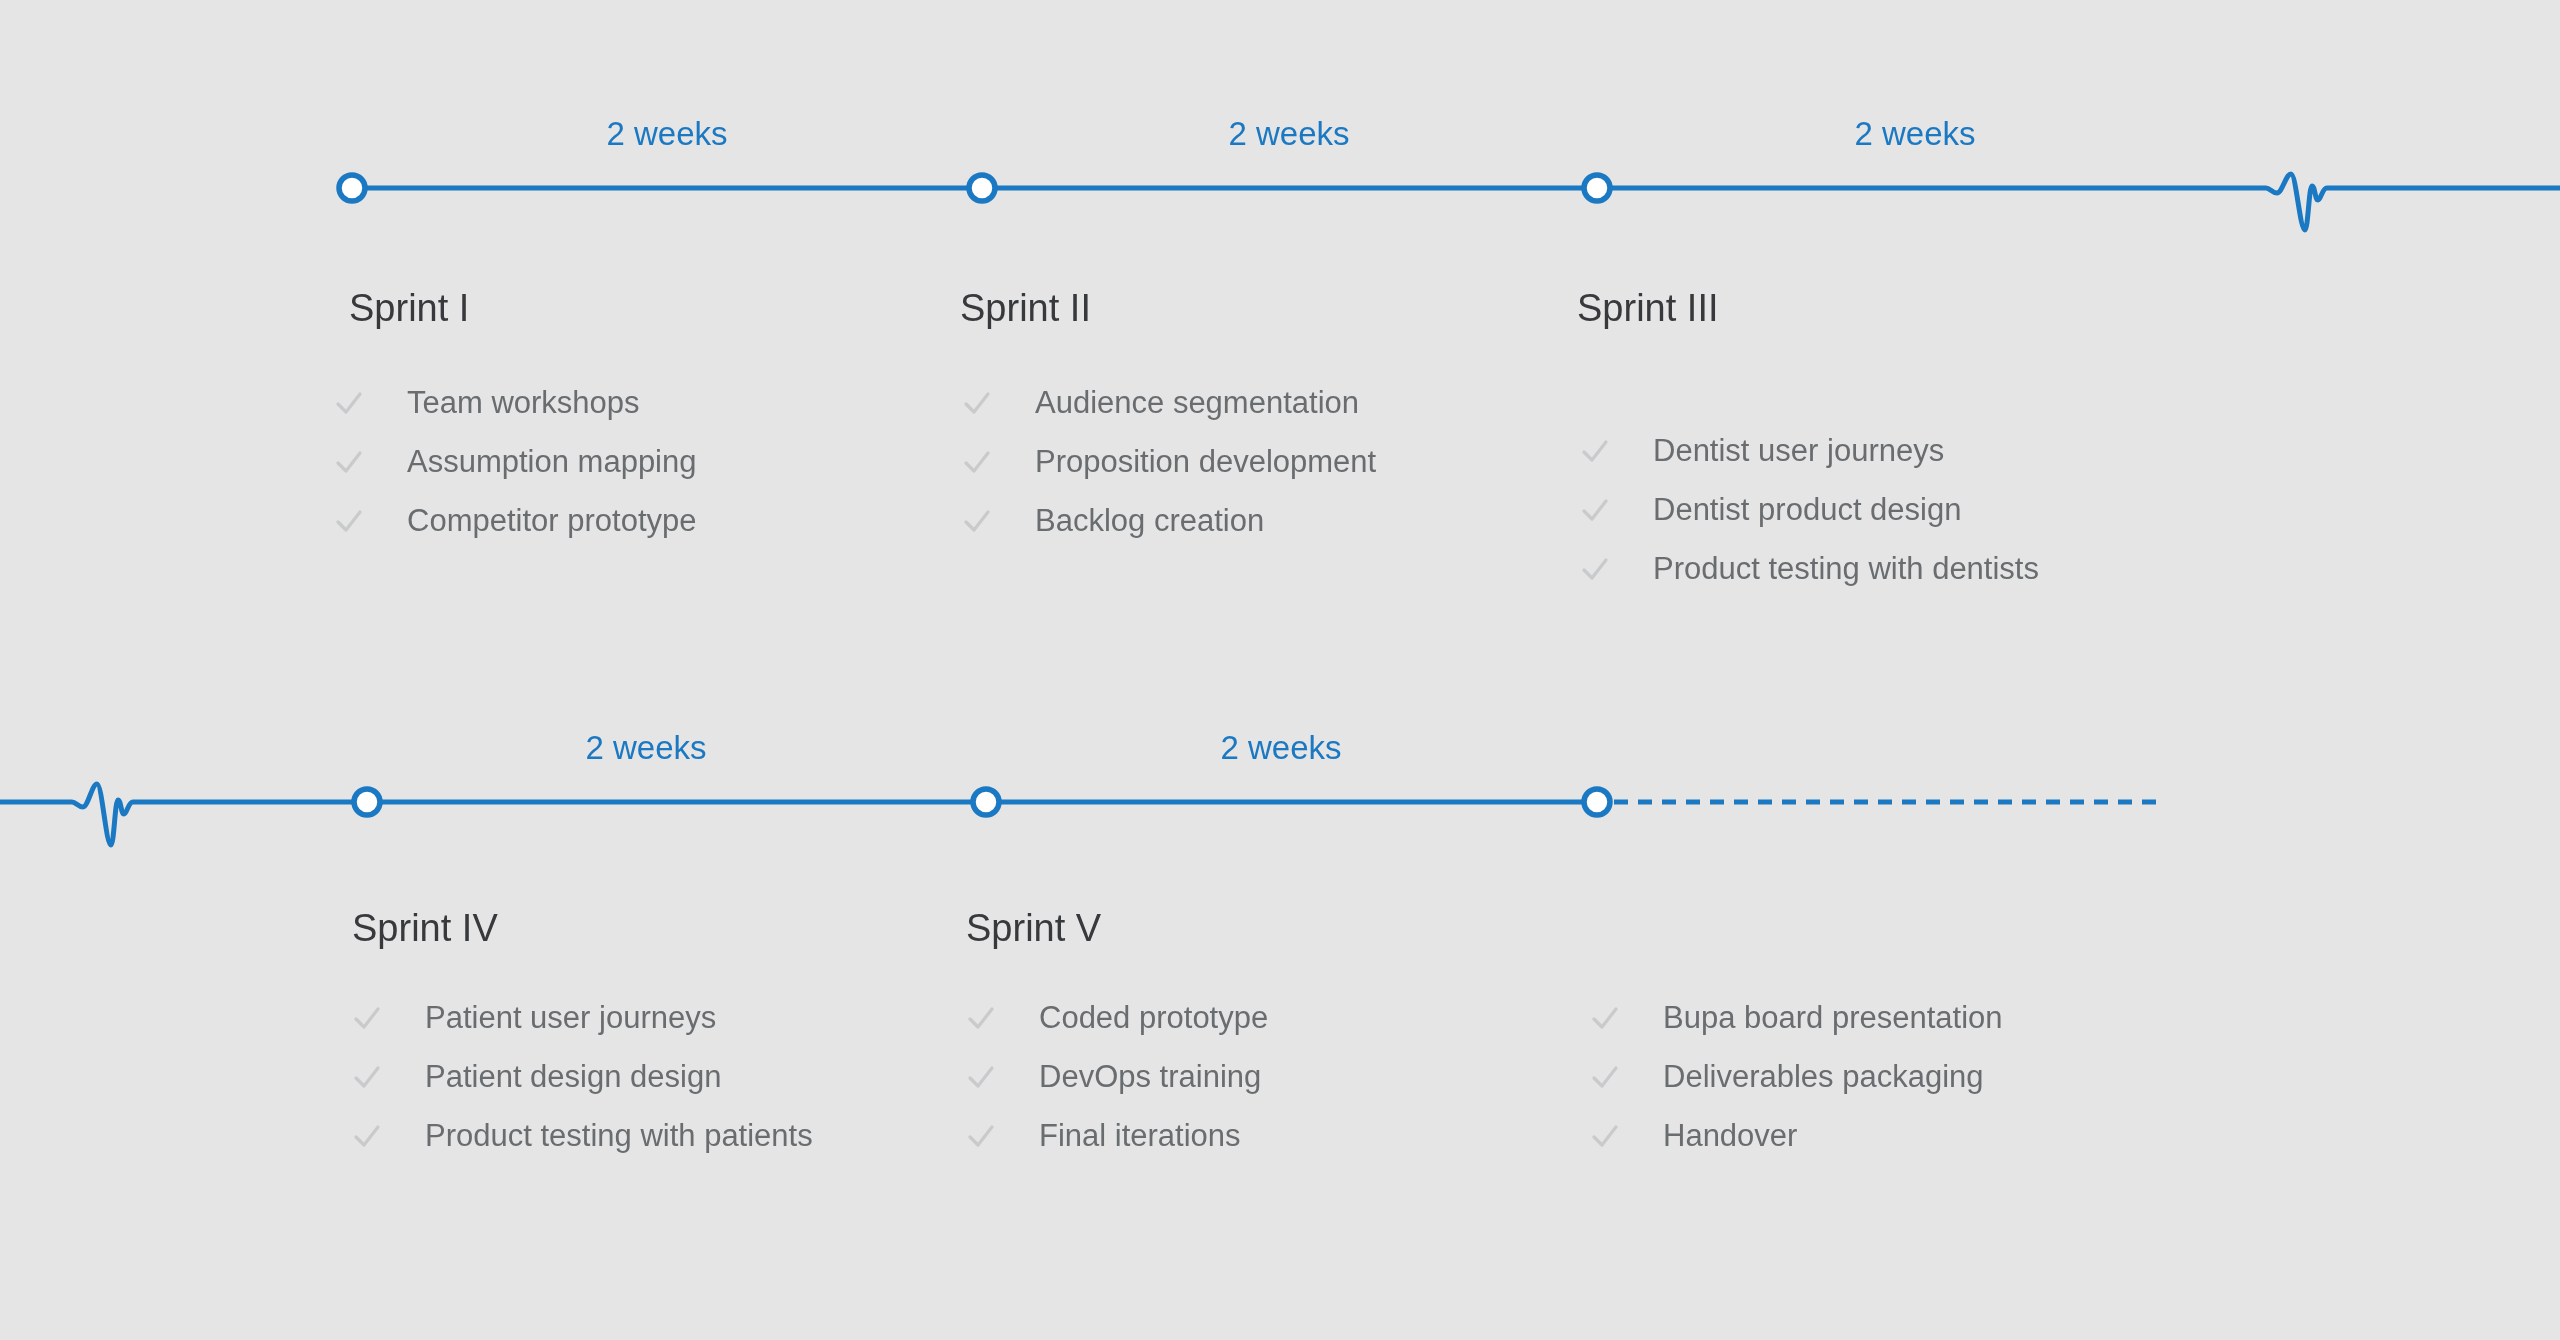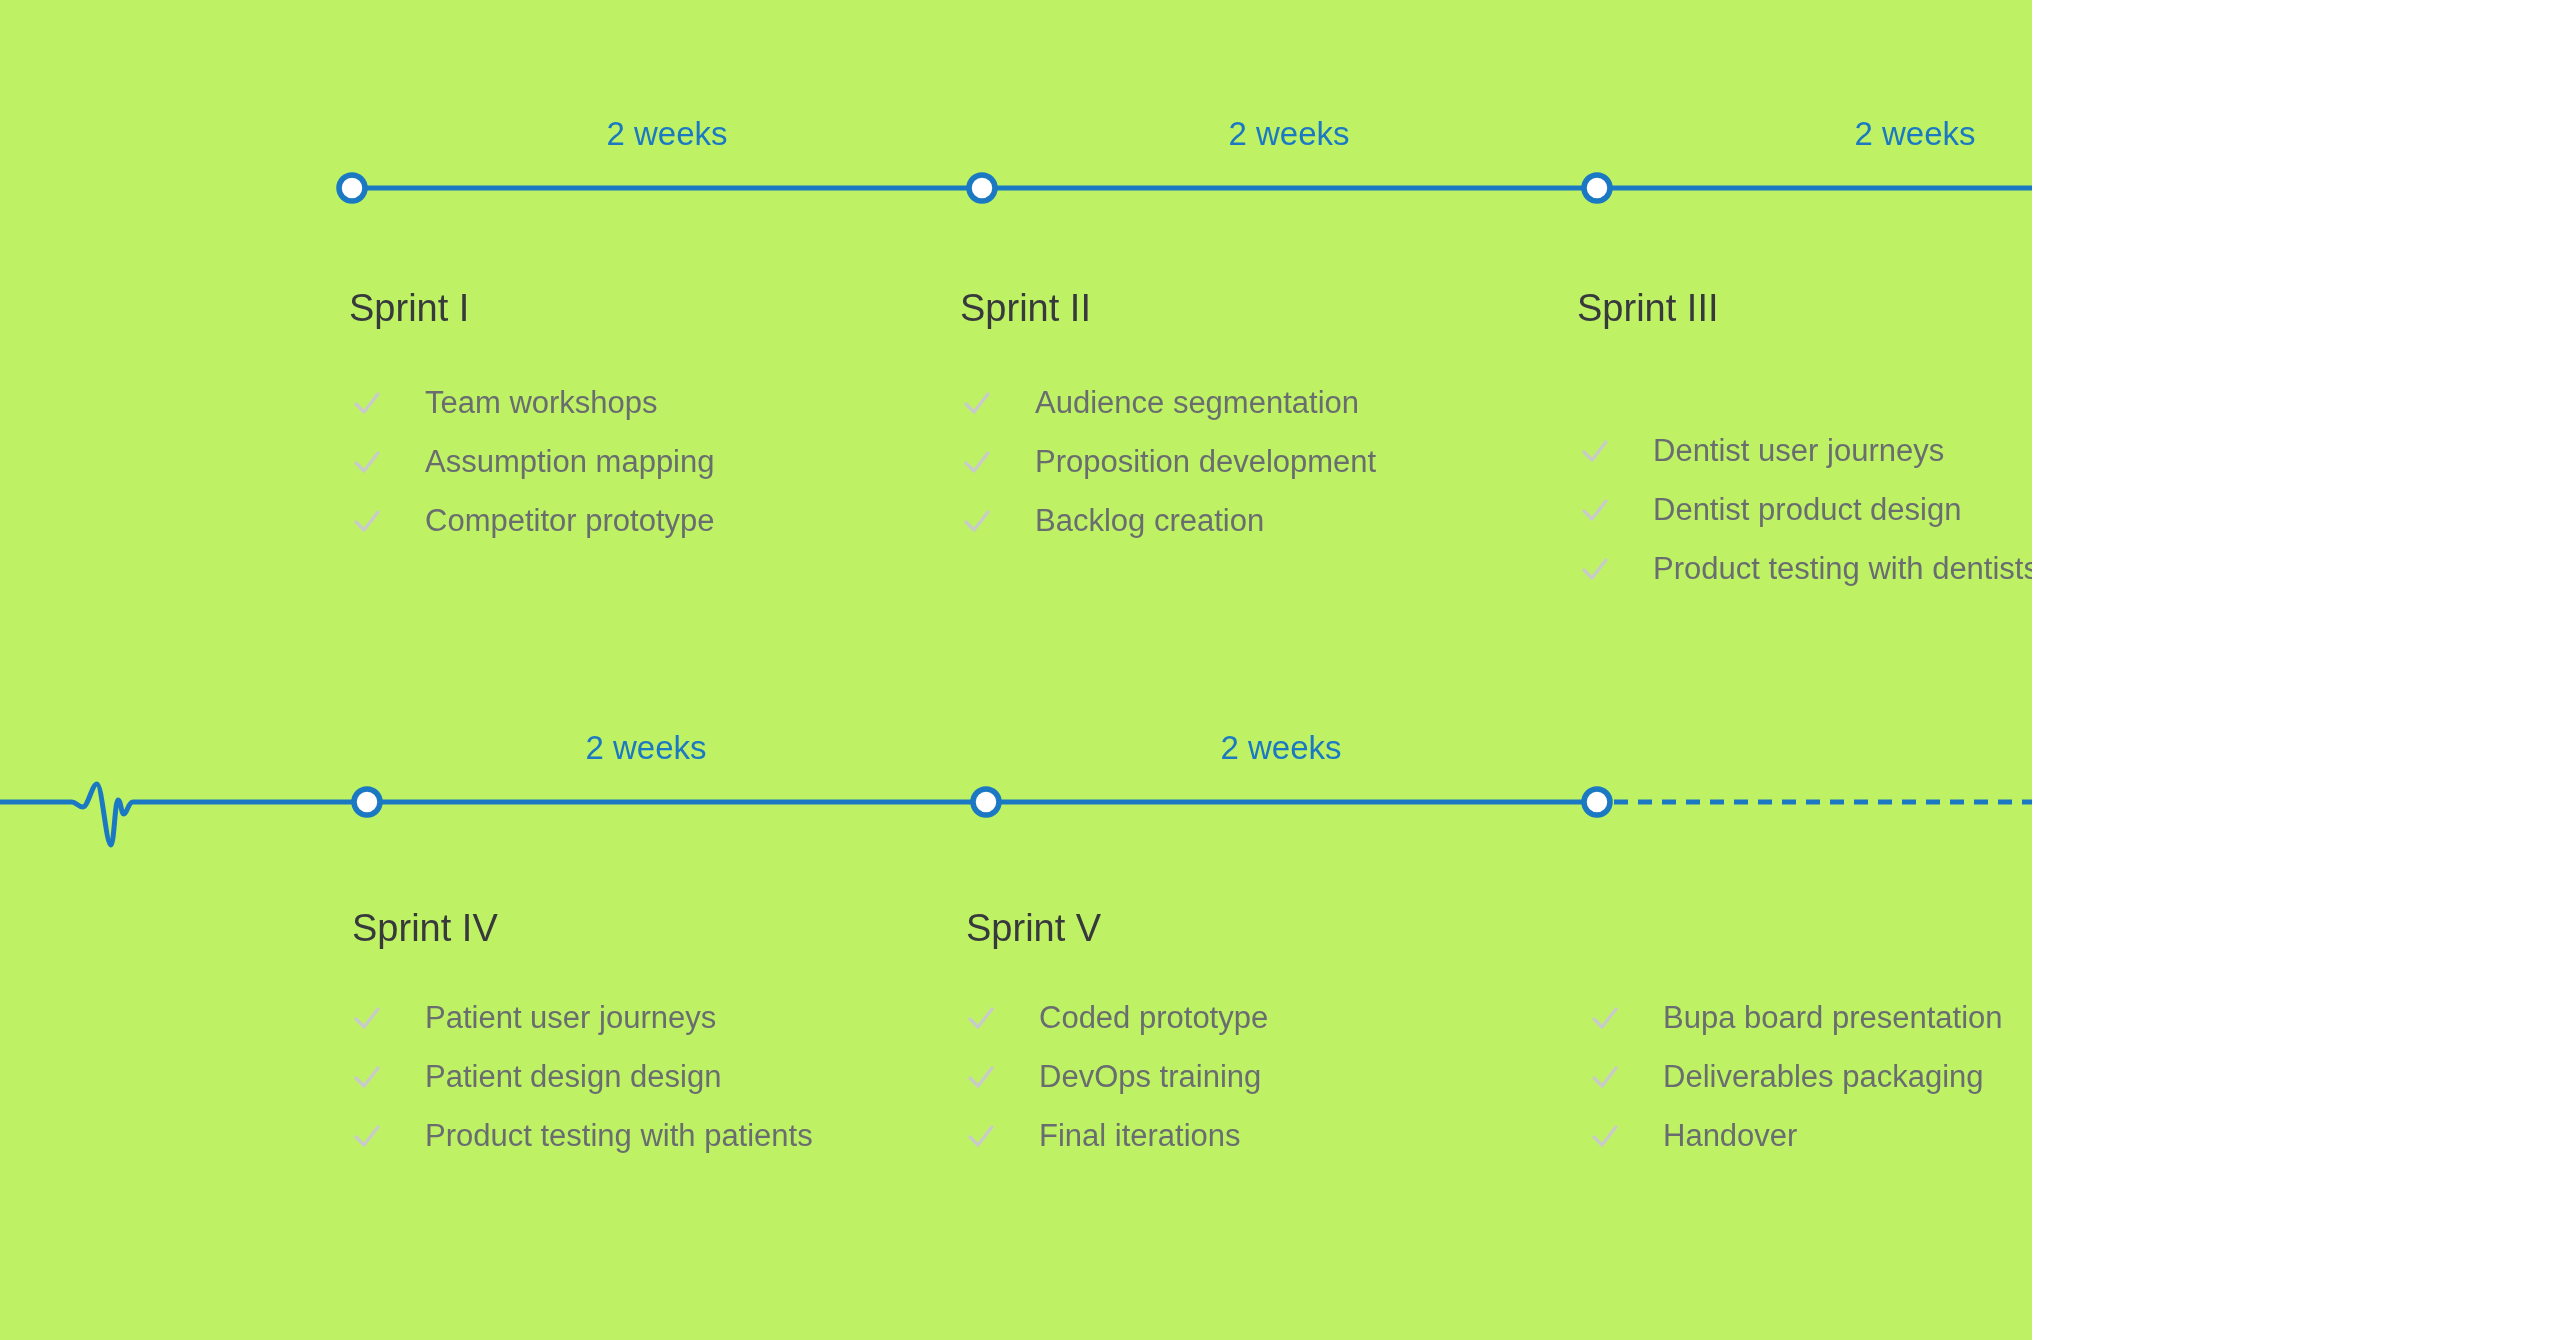--- a/index.html
+++ b/index.html
@@ -1,22 +1,22 @@
 <!DOCTYPE html>
 <html><head>
 <meta charset="utf-8">
 <title>Timeline</title>
 <style>
   html, body { margin: 0; padding: 0; }
   body { font-family: "Liberation Sans", sans-serif; }
   .canvas {
     position: relative;
-    width: 2032px;
+    width: 2560px;
     height: 1340px;
-    background: #bef264;
+    background: #e5e5e5;
     overflow: hidden;
   }
   .tl-svg { position: absolute; left: 0; top: 0; }
   .tl-line {
     fill: none;
     stroke: #1b78c2;
     stroke-width: 5;
     stroke-linecap: round;
     stroke-linejoin: round;
   }
@@ -113,21 +113,21 @@
   <div class="duration" style="left:646px;  top:748px;">2 weeks</div>
   <div class="duration" style="left:1281px; top:748px;">2 weeks</div>
 
   <div class="sprint-title" style="left:349px;  top:288px;">Sprint I</div>
   <div class="sprint-title" style="left:960px;  top:288px;">Sprint II</div>
   <div class="sprint-title" style="left:1577px; top:288px;">Sprint III</div>
 
   <div class="sprint-title" style="left:352px; top:908px;">Sprint IV</div>
   <div class="sprint-title" style="left:966px; top:908px;">Sprint V</div>
 
-  <ul class="task-list" style="left:352px; top:383px;">
+  <ul class="task-list" style="left:334px; top:383px;">
     <li class="task-item">
       <svg class="check" viewBox="0 0 30 30">
           <path d="M4 16 L12 24 L26 6" fill="none" stroke="#c8cacb" stroke-width="3.2" stroke-linecap="round" stroke-linejoin="round"></path>
         </svg>
       <span class="task-label">Team workshops</span>
     </li>
     <li class="task-item">
       <svg class="check" viewBox="0 0 30 30">
           <path d="M4 16 L12 24 L26 6" fill="none" stroke="#c8cacb" stroke-width="3.2" stroke-linecap="round" stroke-linejoin="round"></path>
         </svg>

